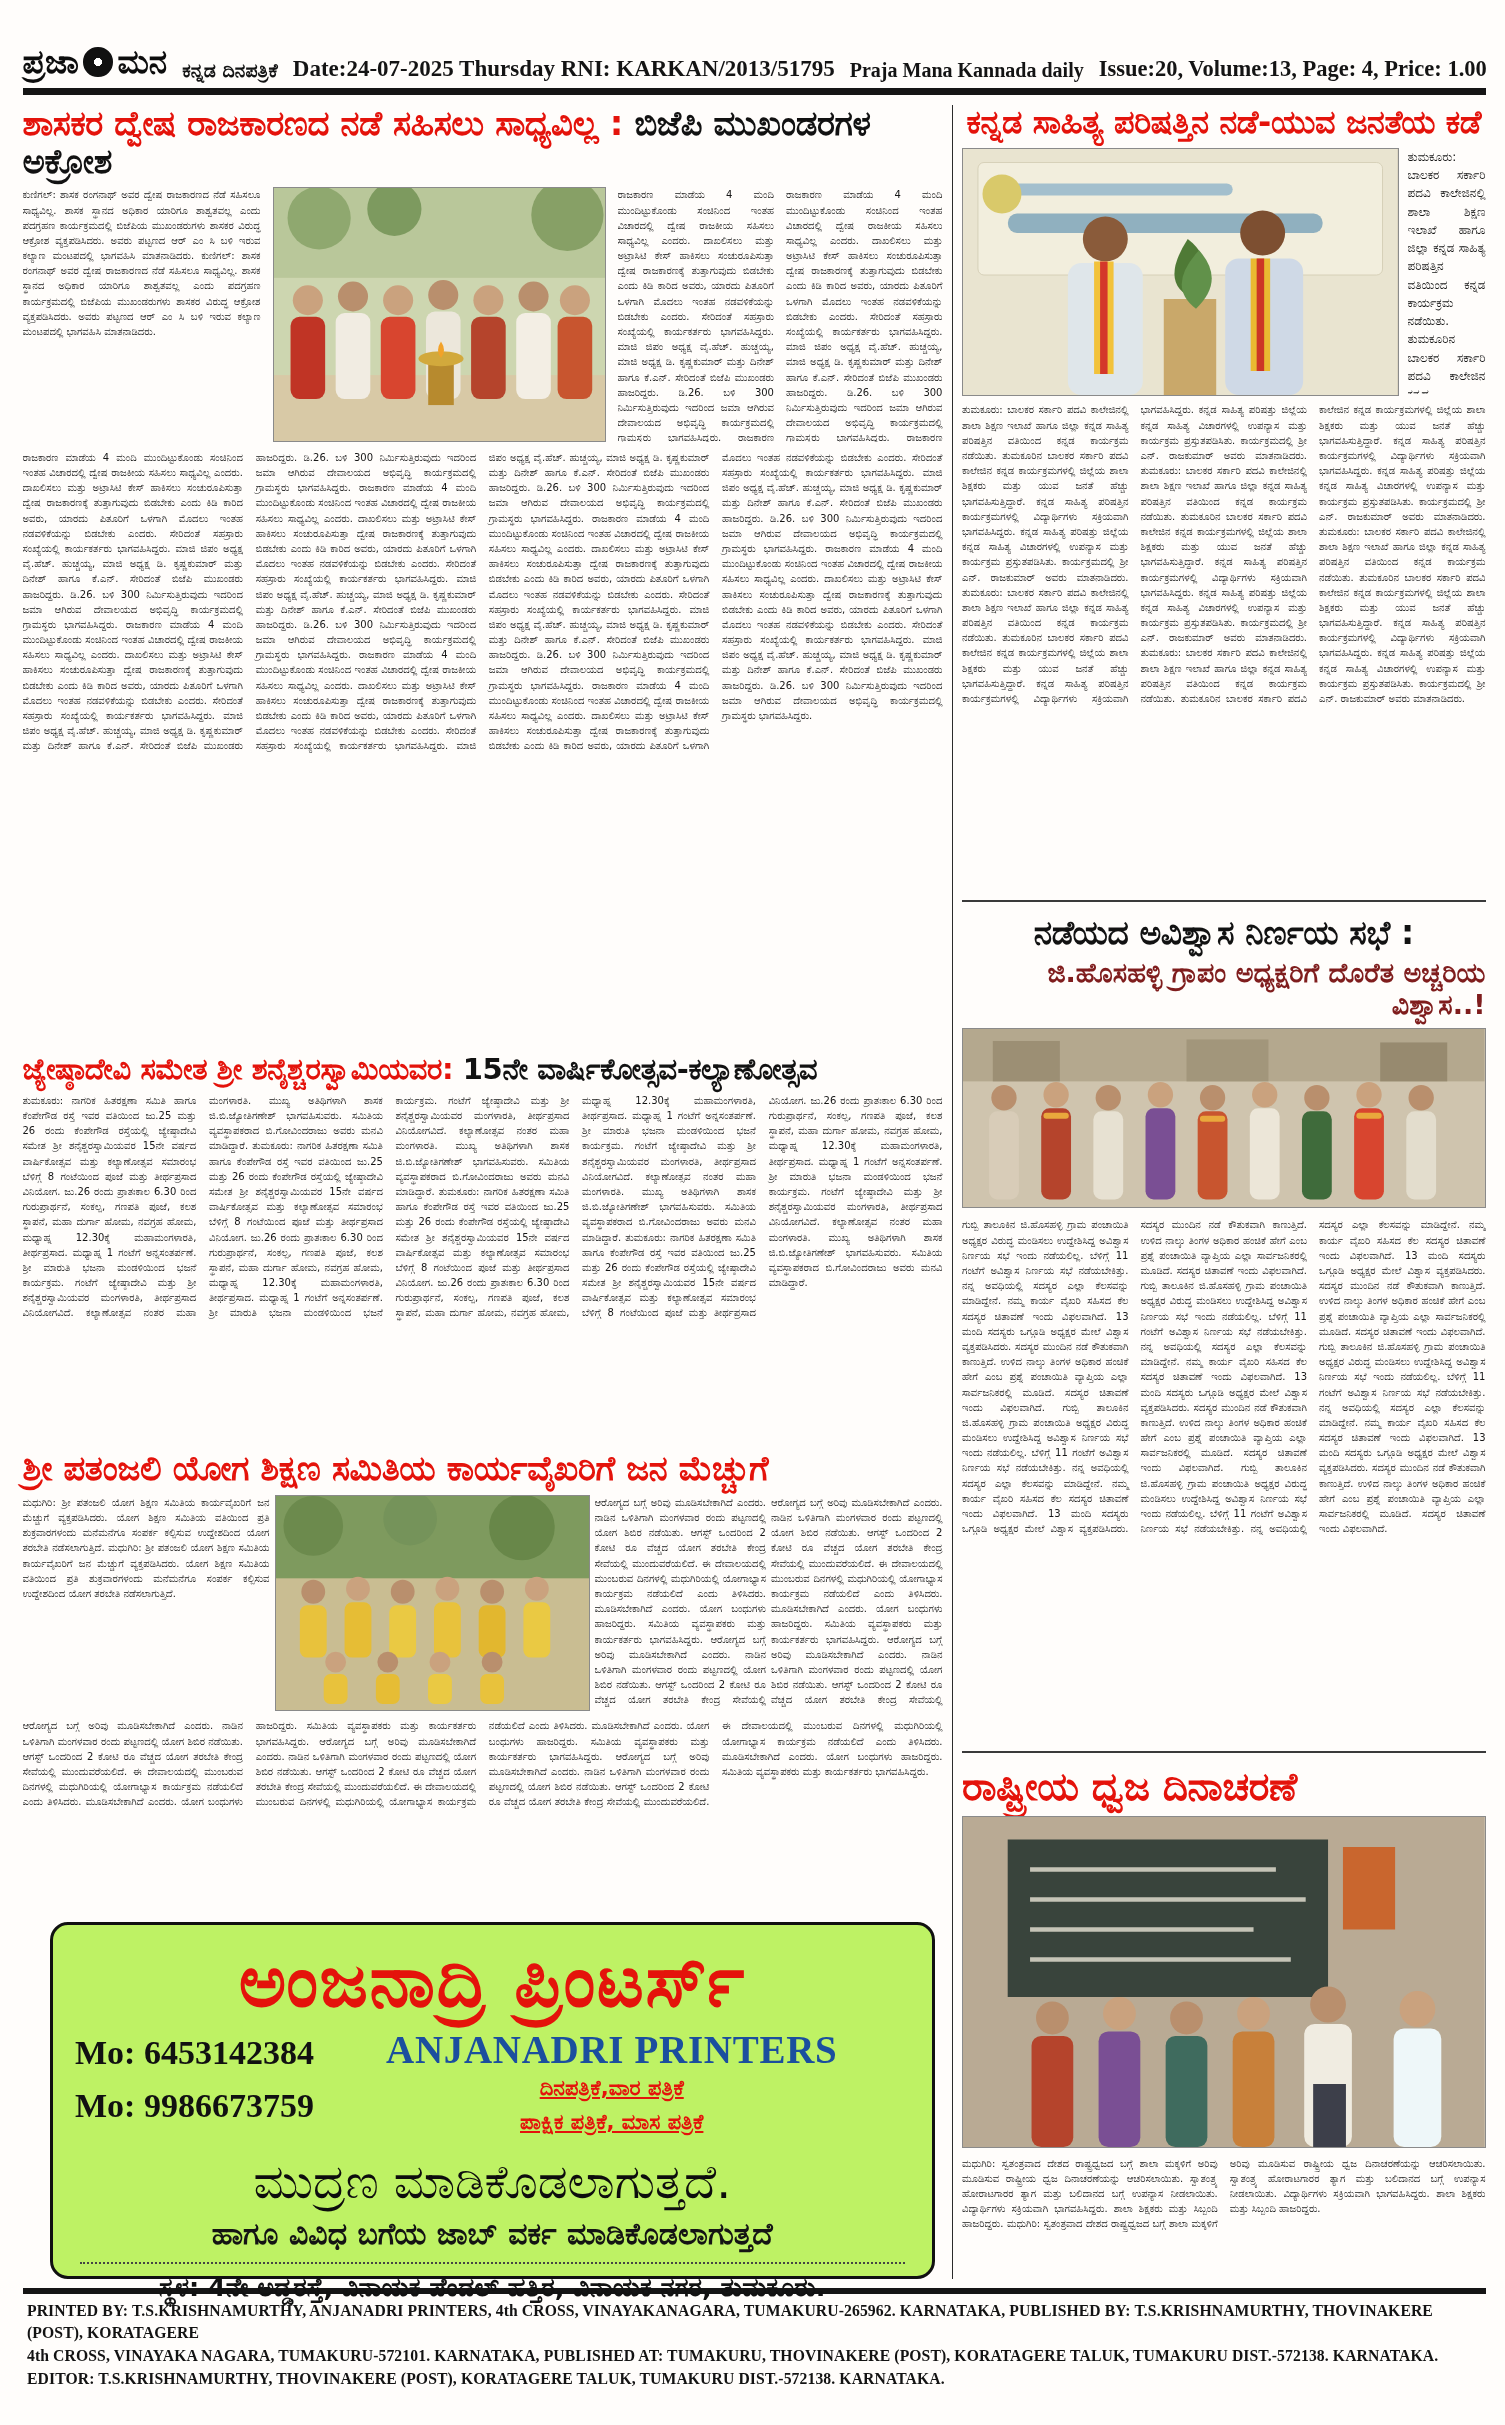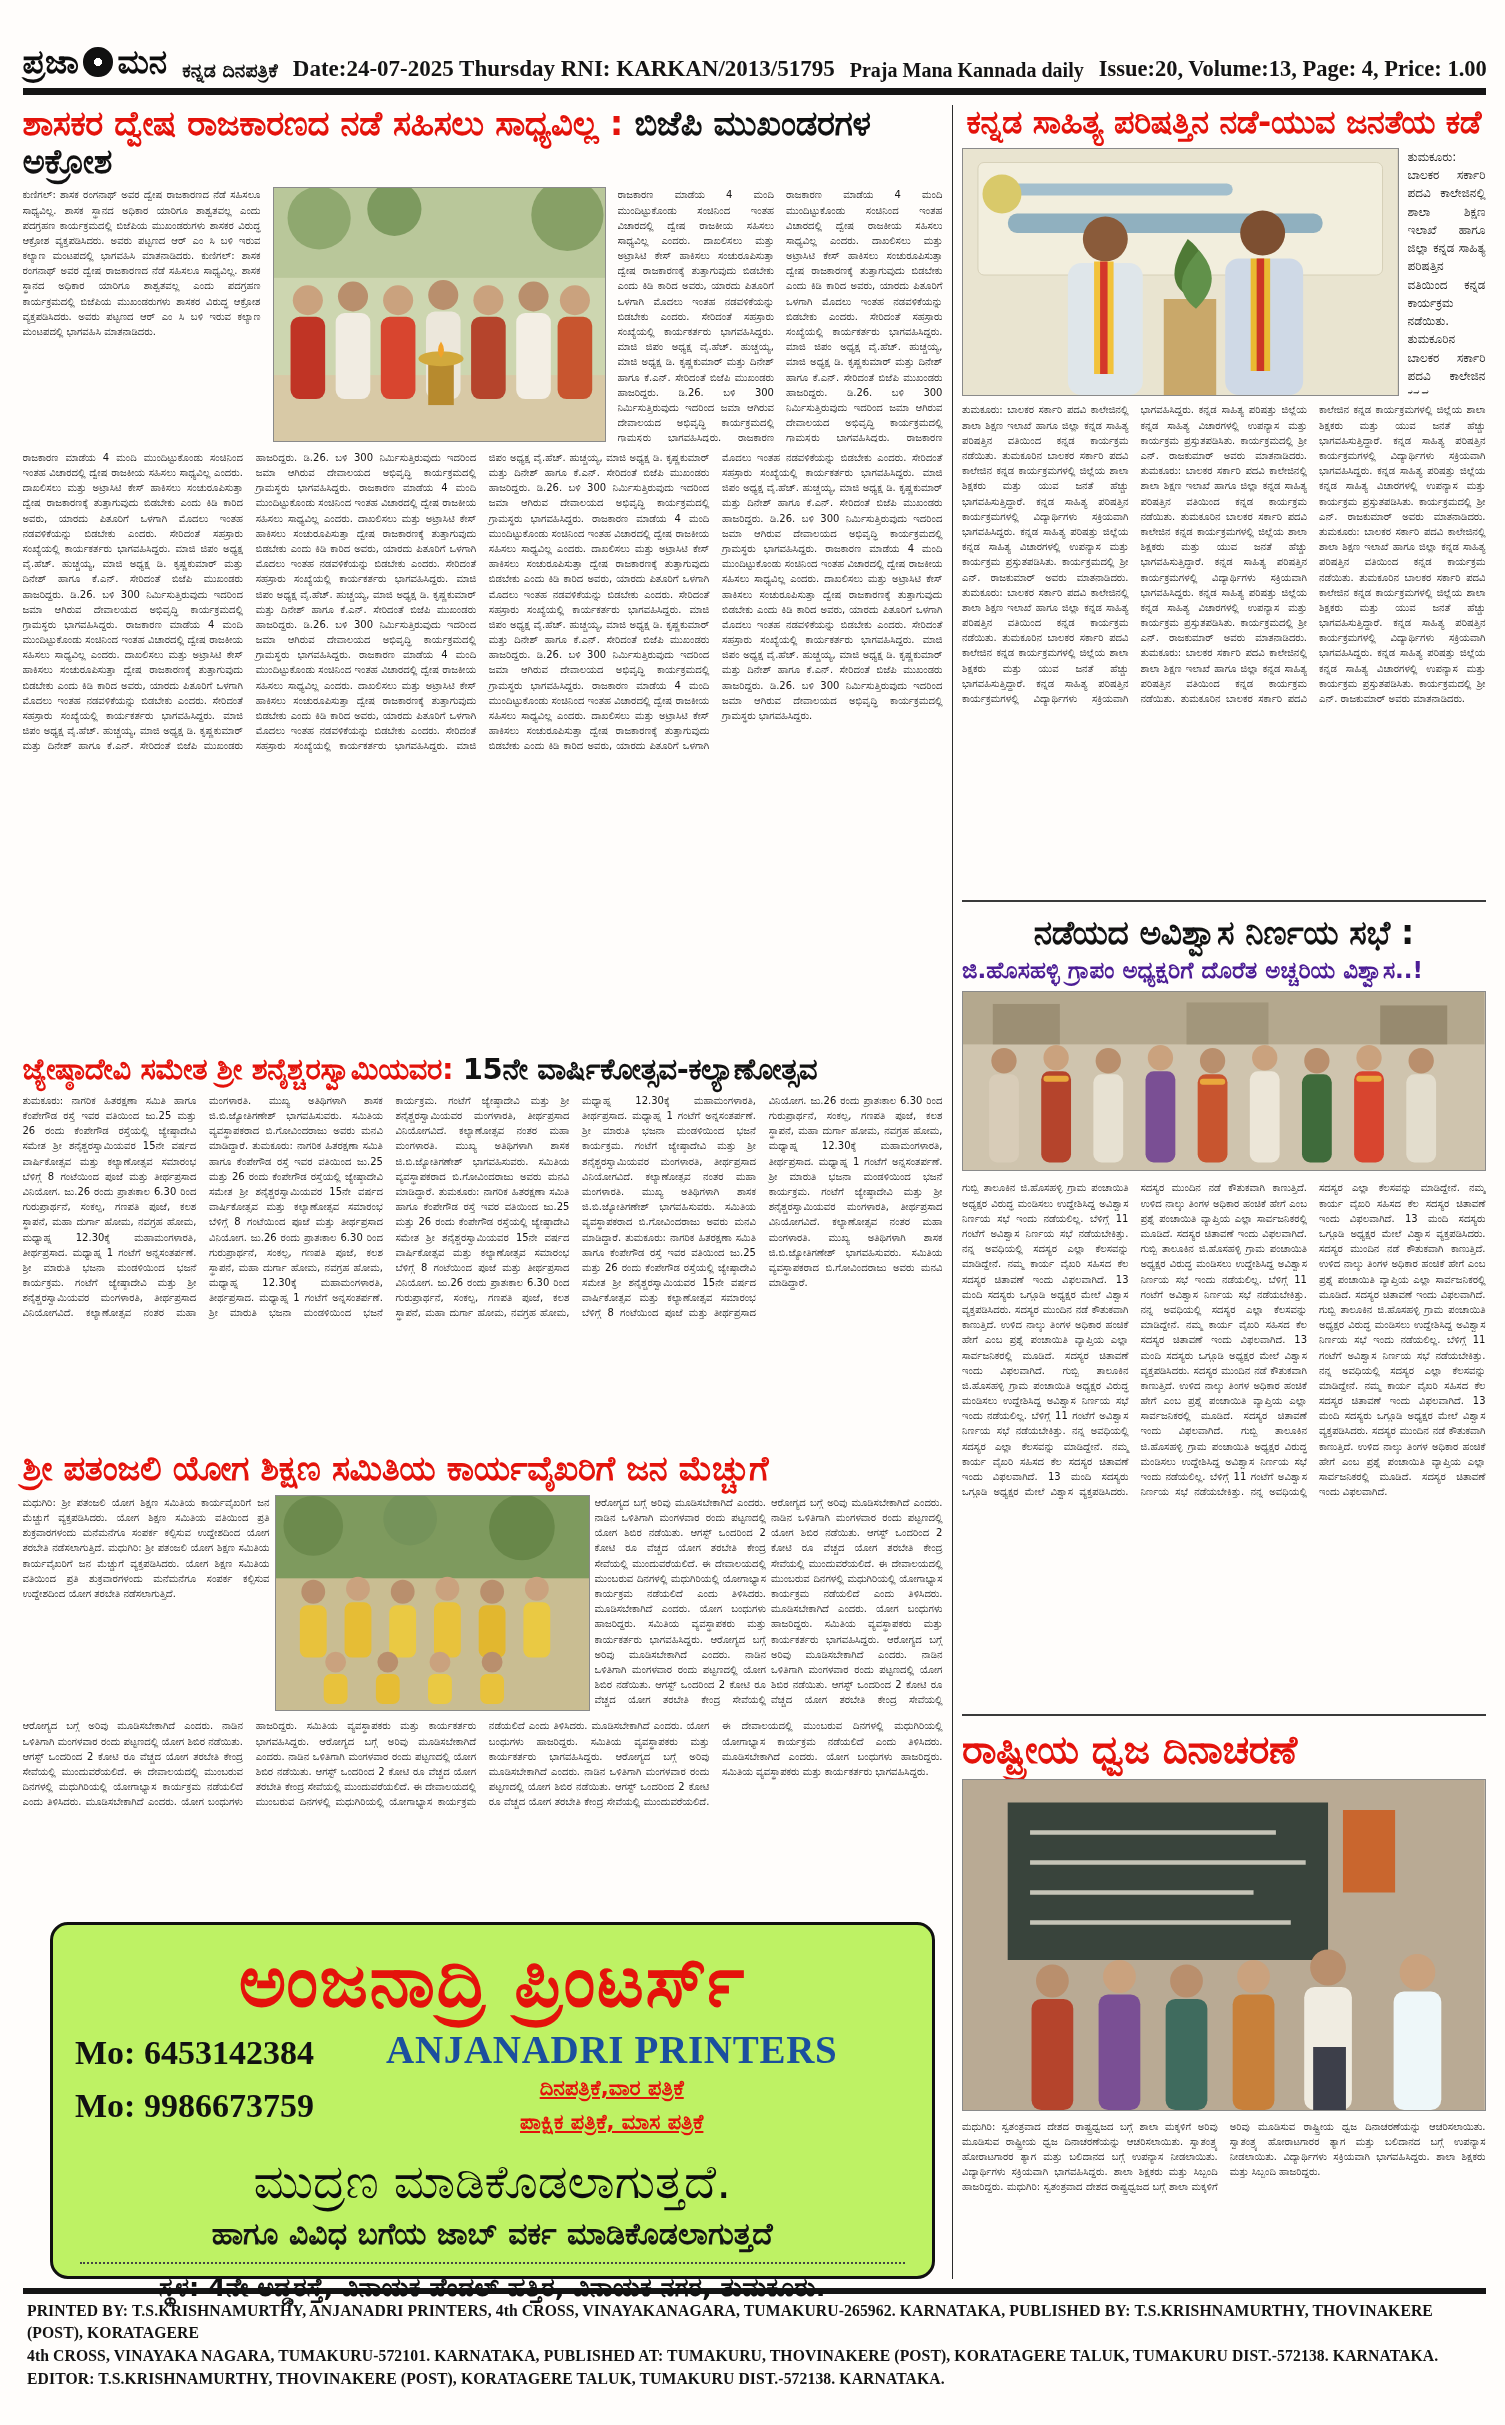--- a/index.html
+++ b/index.html
@@ -21,21 +21,21 @@
   .colR{flex:1;min-width:0;}
   h1,h2,h3{margin:0;}
   .hl-red{color:#e4130b;}
   .hl-blk{color:#121212;}
   .headline{font-weight:800;line-height:1.12;letter-spacing:-0.4px;}
   .h-main{font-size:34px;margin:1.5px 0 7.5px;}
   .h-sahitya{font-size:32px;text-align:center;margin:1.5px 0 7.5px;line-height:1.15;}
   .h-jyeshta{font-size:29px;margin:12px 0 7.5px;}
   .h-patanjali{font-size:34px;margin:10.5px 0 7.5px;}
   .h-aviswasa{font-size:33px;text-align:center;margin:13.5px 0 1.5px;}
-  .sub-aviswasa{font-size:23px;font-weight:800;color:#4c1d95;text-align:left;margin:4.5px 0 7.5px;}
+  .sub-aviswasa{font-size:27px;font-weight:800;color:#7f1d1d;text-align:right;margin:4.5px 0 7.5px;}
   .h-flag{font-size:39px;margin:12px 0 7.5px;}
   
   .bt{font-size:10px;line-height:1.52;text-align:justify;overflow:hidden;color:#161616;word-break:break-word;}
   .grid4{display:grid;grid-template-columns:238px 333px 1fr 1fr;gap:12px;}
   .grid-pt{display:grid;grid-template-columns:247px 315px 1fr 1fr;gap:5px;}
   .mc4{column-count:4;column-gap:12.7px;}
   .mc5{column-count:5;column-gap:12.7px;}
   .mc3{column-count:3;column-gap:12px;}
   .mc2{column-count:2;column-gap:12px;}
   .hrule{height:1.5px;background:#3a3a3a;margin:9px 0;}

